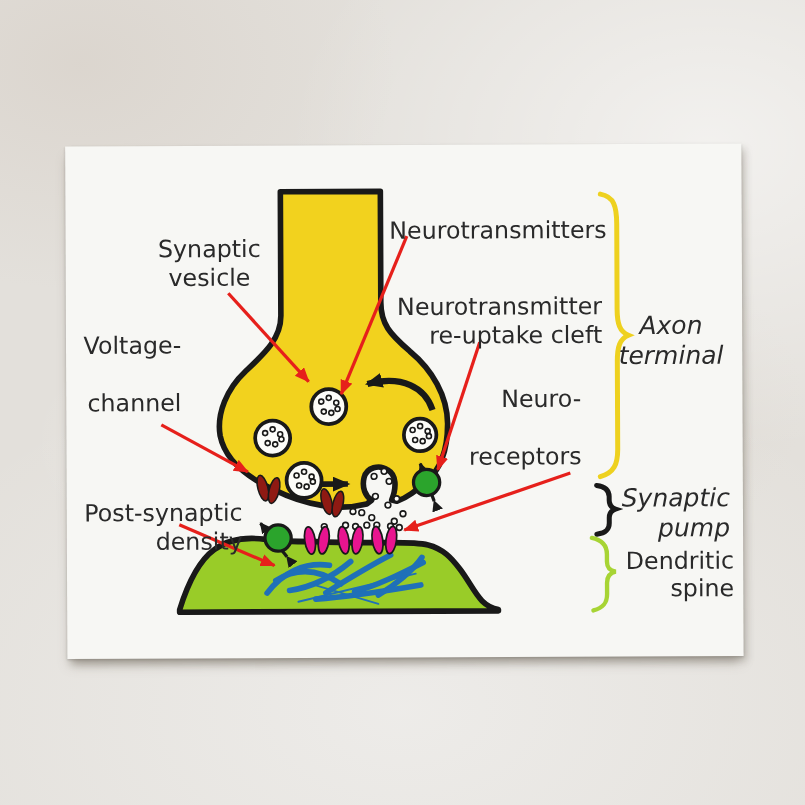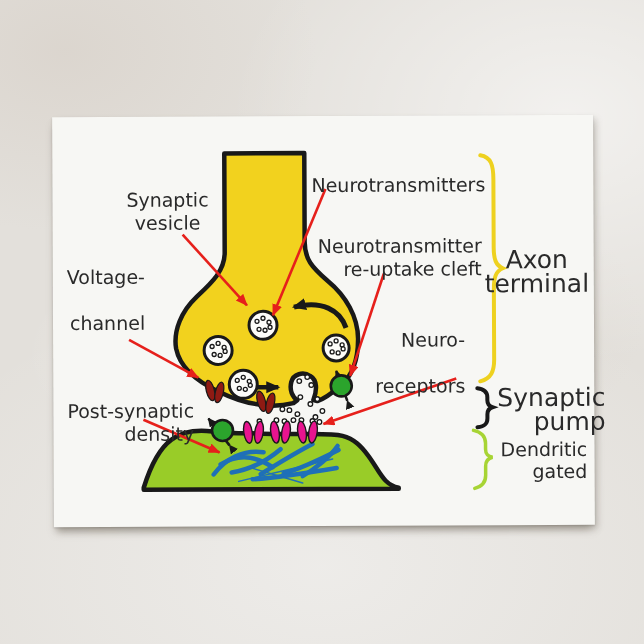--- a/index.html
+++ b/index.html
@@ -20,21 +20,21 @@
     background:var(--card,#f7f7f4);
     transform:rotate(-0.25deg);
     box-shadow:0 7px 9px -3px rgba(110,102,90,.5), 3px 4px 6px rgba(130,122,110,.30), 0 1px 2px rgba(0,0,0,.18);
   }
   .card svg{position:absolute;left:0;top:0;}
   .label{
     position:absolute;color:var(--ink,#2a2a2a);
     font-size:19px;line-height:23px;white-space:nowrap;text-align:right;
   }
   .label.center{text-align:center;white-space:normal;}
-  .label.big{font-size:25px;line-height:24px;}
+  .label.big{font-size:20px;line-height:24px;font-style:italic;}
   .label.small{font-size:19px;line-height:22px;}
   .f-yellow{fill:var(--axon-yellow);} .s-out{stroke:var(--outline);}
   .f-white{fill:var(--vesicle-white);} .f-none{fill:none;}
 </style>
 </head>
 <body>
 
 <div class="card">
 
   <svg width="541" height="410" viewBox="53 116 541 410">
@@ -197,21 +197,21 @@
     <span>Neurotransmitter</span><br>
     <span>re-uptake cleft</span>
   </div>
 
   <div class="label" style="left:14px;top:149px;">
     <span>Voltage-</span><br>
     <br>
     <span>channel</span>
   </div>
 
-  <div class="label" style="left:322px;top:213px;">
+  <div class="label" style="left:322px;top:193px;">
     <span>Neuro-</span><br>
     <br>
     <span>receptors</span>
   </div>
 
   <div class="label" style="left:14px;top:283px;">
     <span>Post-synaptic</span><br>
     <span>density</span>
   </div>
 
@@ -220,16 +220,16 @@
     <span>terminal</span>
   </div>
 
   <div class="label big" style="left:444px;top:271px;">
     <span>Synaptic</span><br>
     <span>pump</span>
   </div>
 
   <div class="label small" style="left:447px;top:323px;">
     <span>Dendritic</span><br>
-    <span>gated</span>
+    <span>spine</span>
   </div>
 
 </div>
 
 </body></html>

